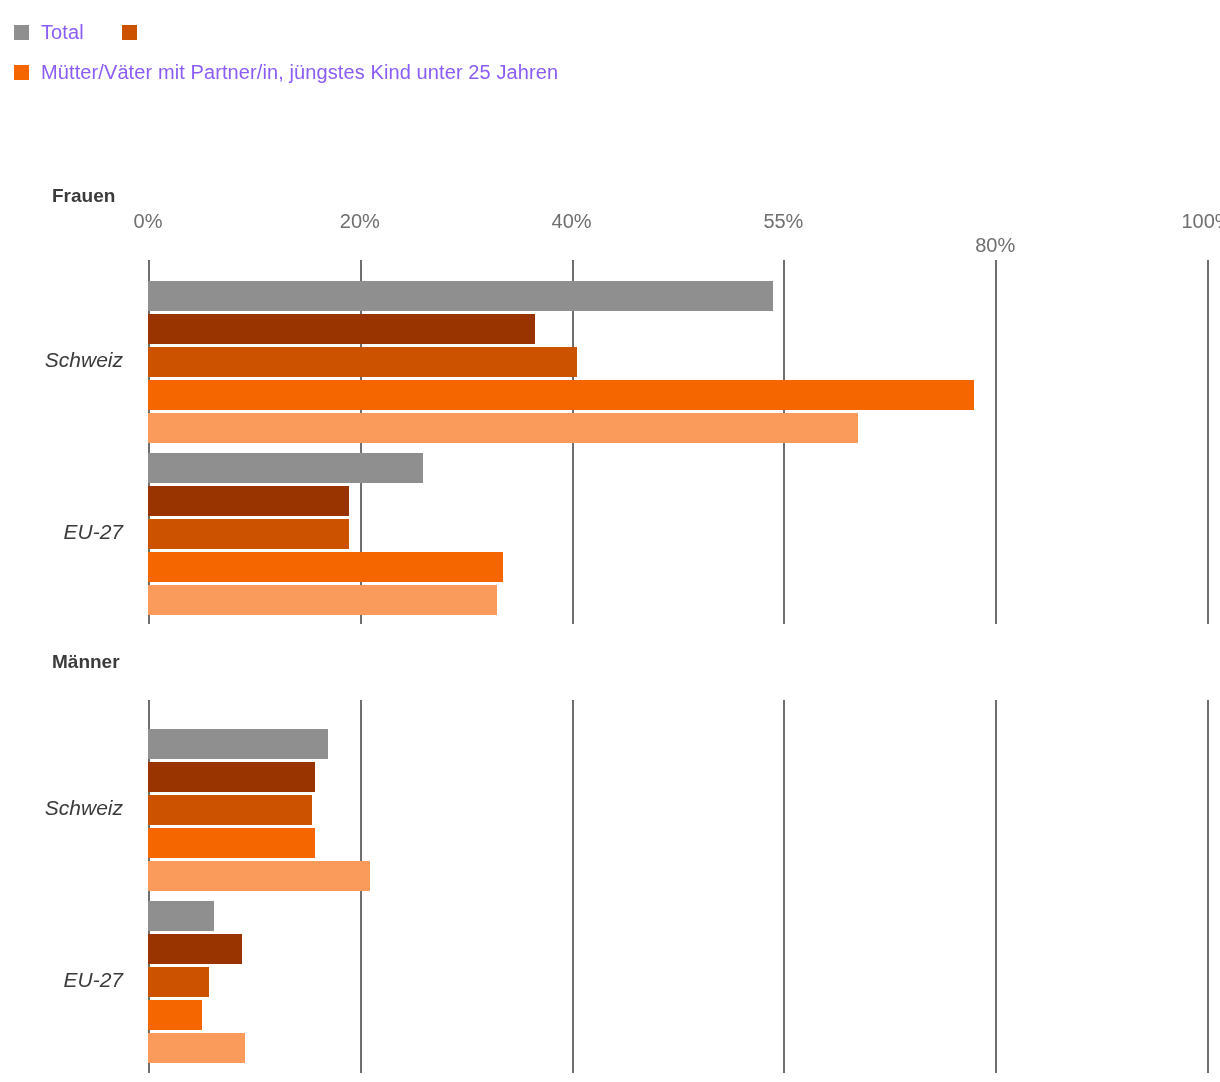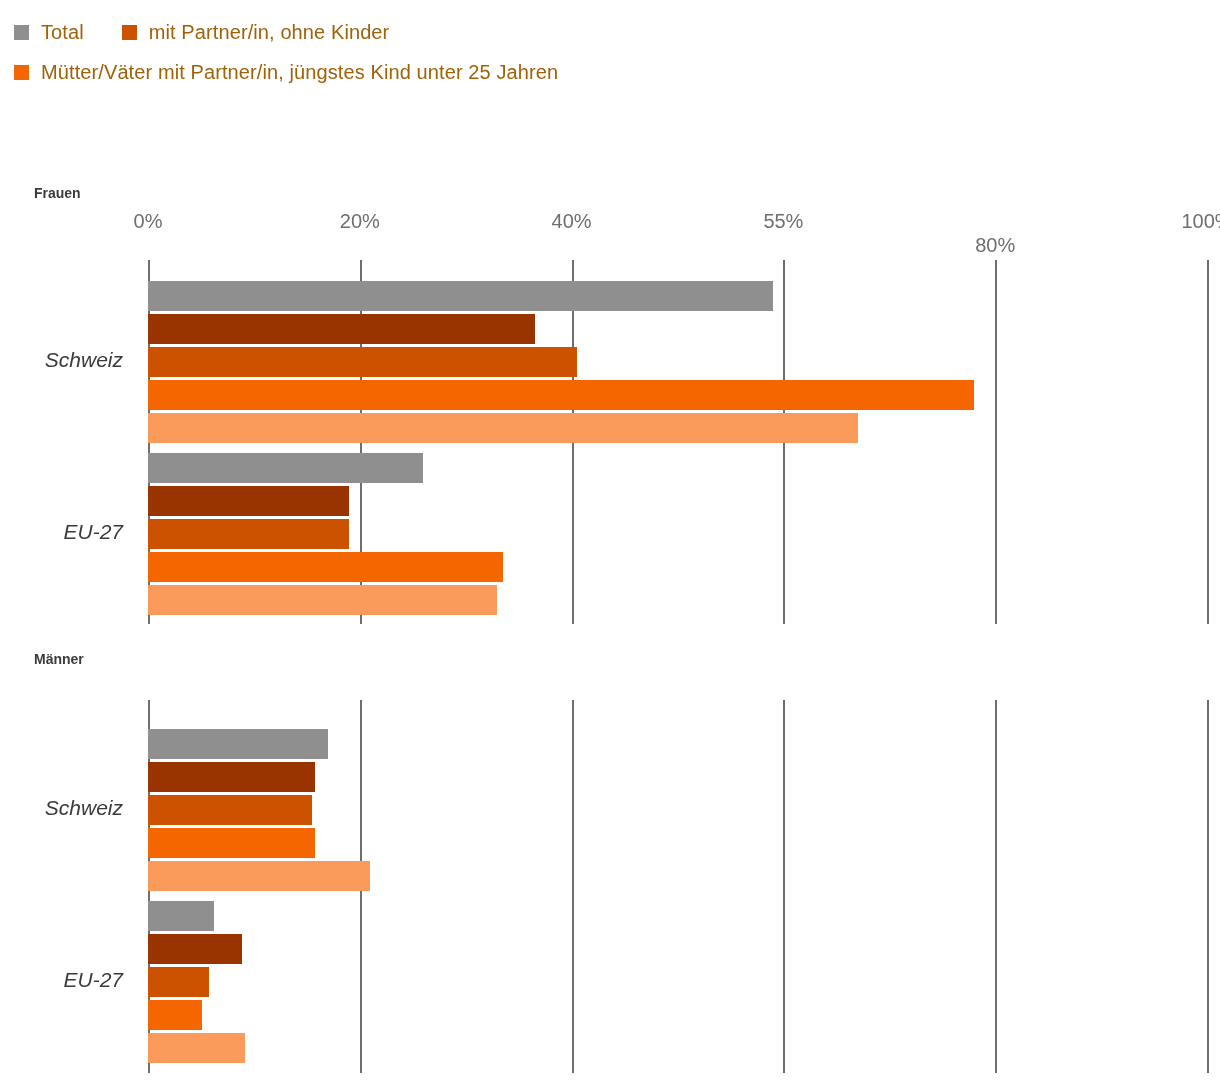--- a/index.html
+++ b/index.html
@@ -34,31 +34,31 @@
     white-space: nowrap;
   }
   .legend-swatch {
     width: 15px;
     height: 15px;
     margin-right: 12px;
     flex: none;
   }
   .legend-label {
     font-size: 20px;
-    color: #a16207;
+    color: #8b5cf6;
     letter-spacing: 0.1px;
   }
 
   
   .panel-title {
     position: absolute;
-    font-size: 14px;
+    font-size: 19px;
     font-weight: bold;
     color: #3b3b3b;
-    left: 34px;
+    left: 52px;
     text-align: right;
   }
   #panel-frauen-title { top: 185px; }
   #panel-maenner-title { top: 651px; }
 
   .panel {
     position: absolute;
     left: 0;
     width: 1220px;
   }
@@ -128,21 +128,20 @@
 <body>
 
 <div class="legend">
   <div class="legend-row">
     <div class="legend-item">
       <span class="legend-swatch" style="background: rgb(143, 143, 143);"></span>
       <span class="legend-label">Total</span>
     </div>
     <div class="legend-item">
       <span class="legend-swatch" style="background: rgb(204, 82, 0);"></span>
-      <span class="legend-label">mit Partner/in, ohne Kinder</span>
     </div>
   </div>
   <div class="legend-row">
     <div class="legend-item">
       <span class="legend-swatch" style="background: rgb(245, 102, 0);"></span>
       <span class="legend-label">Mütter/Väter mit Partner/in, jüngstes Kind unter 25 Jahren</span>
     </div>
   </div>
 </div>
 

